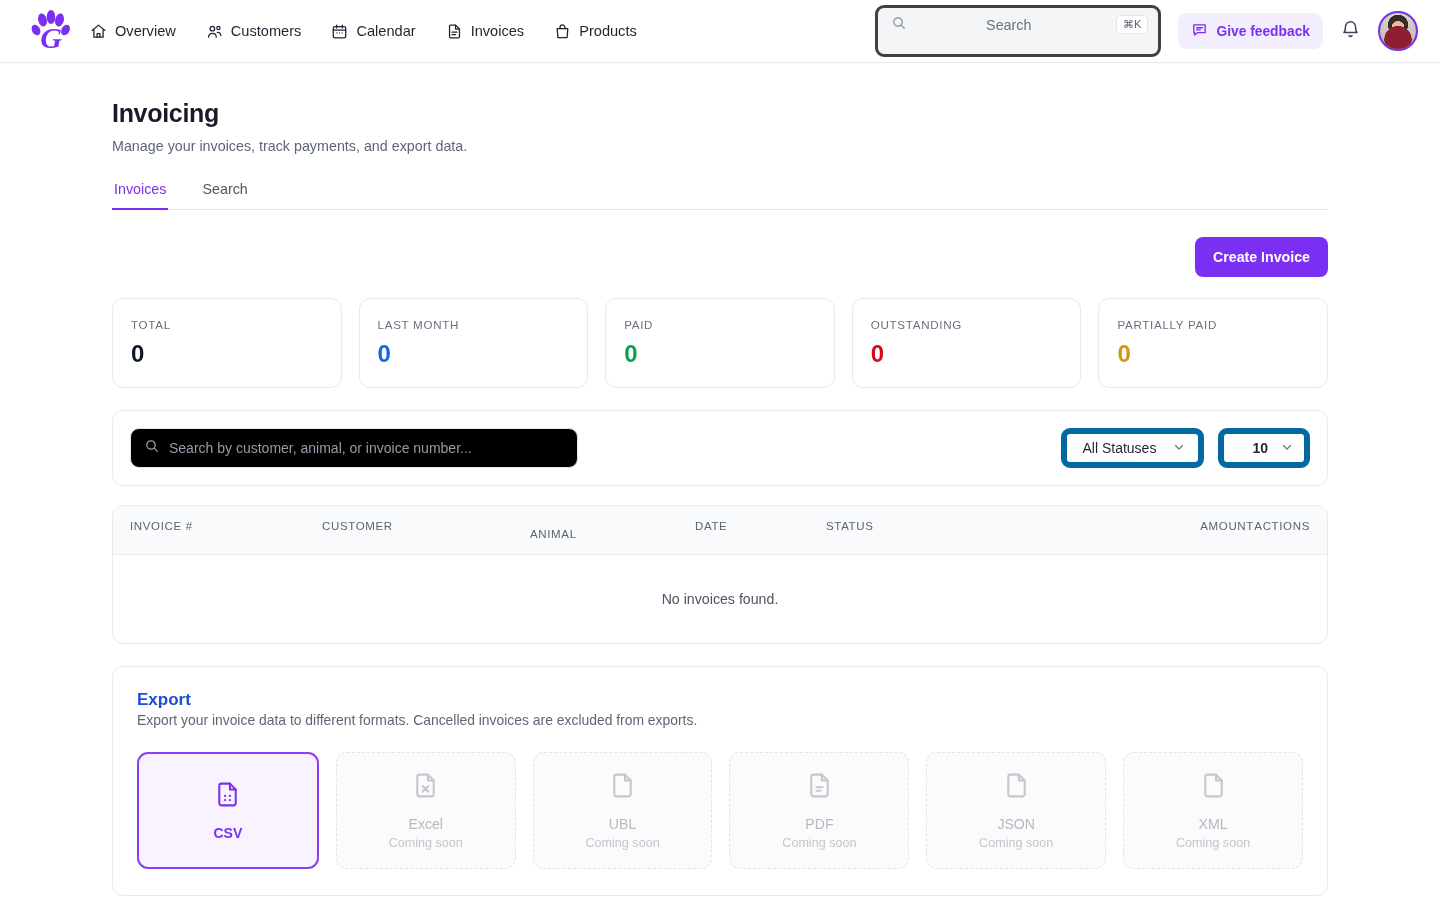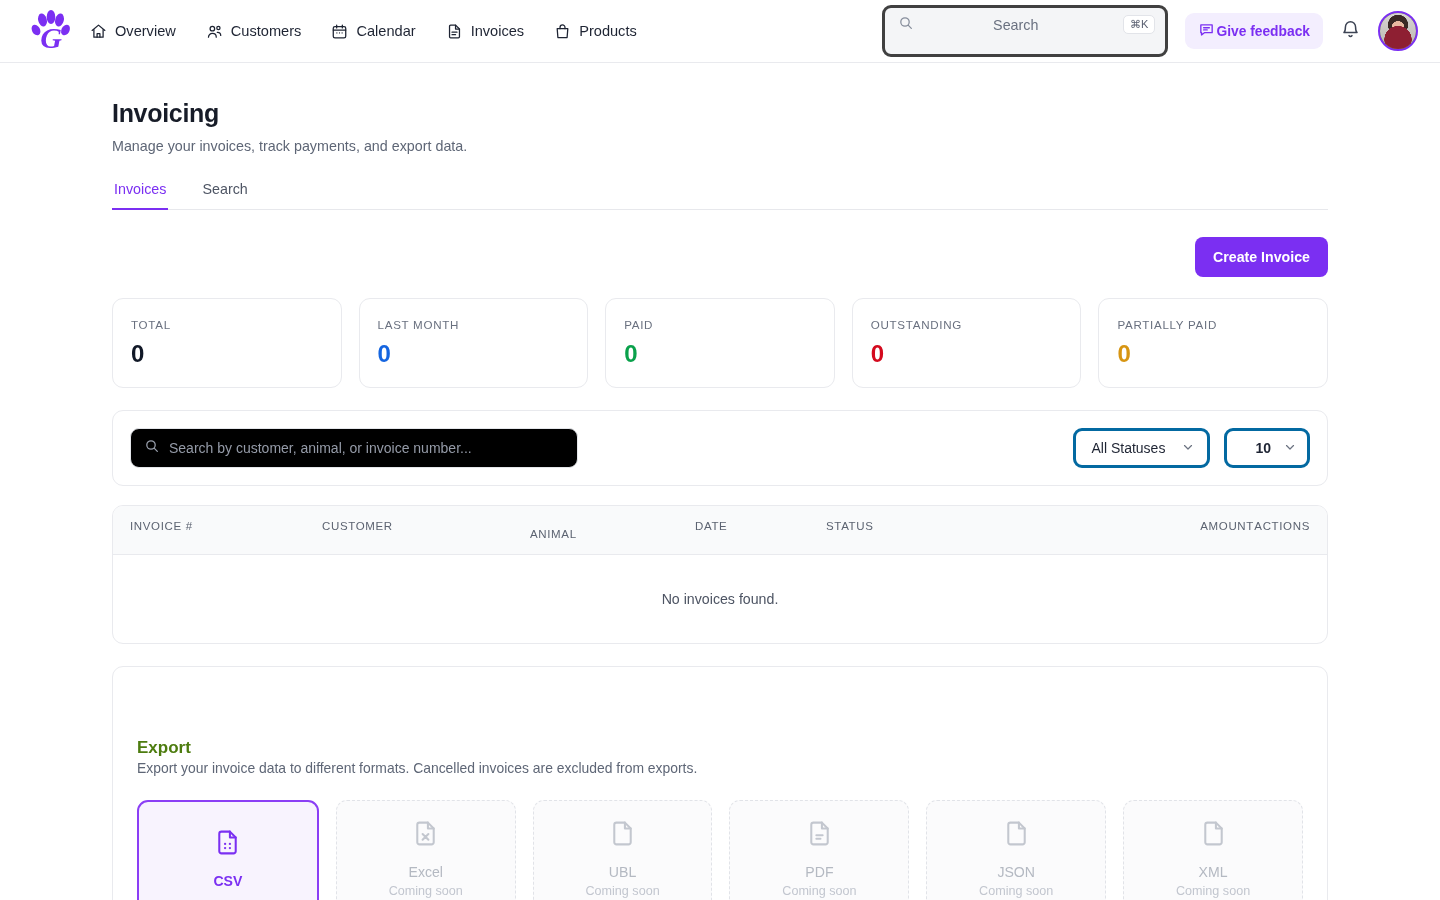--- a/index.html
+++ b/index.html
@@ -45,21 +45,21 @@
     flex: 1; text-align: center; color: #6a7180; font-size: 14.3px;
     padding-right: 6px;
   }
   .kbd {
     background: #fff; border: 1px solid #e2e4e9; border-radius: 5px;
     font-size: 11px; color: #5a6071; padding: 3px 6px; line-height: 1;
     font-family: "Liberation Sans", sans-serif;
   }
 
   .feedback-btn {
-    display: flex; align-items: center; gap: 1px;
+    display: flex; align-items: center; gap: 8px;
     background: #f3eefe; border-radius: 9px;
     padding: 8px 13px; cursor: pointer;
     color: #7b2ff2; font-size: 13.8px; font-weight: bold;
   }
   .bell { cursor: pointer; display: block; }
   .avatar {
     width: 40px; height: 40px; border-radius: 50%;
     border: 2.5px solid #7b2ff2; overflow: hidden; cursor: pointer;
     background: #2b2b33; position: relative; flex: 0 0 auto;
   }
@@ -109,21 +109,21 @@
     background: #fff; padding: 17px 17px; display: flex; align-items: center;
   }
   .filter-search {
     width: 448px; height: 40px; border: 1px solid #e4e6ea; border-radius: 9px;
     display: flex; align-items: center; gap: 9px; padding: 0 13px; background: #000000;
     cursor: text;
   }
   .filter-search .ph { font-size: 14px; color: #959ba8; }
   .filter-right { margin-left: auto; display: flex; gap: 14px; }
   .select {
-    height: 40px; border: 3px solid #0369a1; border-radius: 9px; background: #fff;
+    height: 40px; border: 6px solid #0369a1; border-radius: 9px; background: #fff;
     display: flex; align-items: center; gap: 16px; padding: 0 12px 0 15px;
     font-size: 14px; color: #1e2433; cursor: pointer;
   }
   .select.small { padding: 0 10px 0 28px; gap: 12px; font-weight: bold; }
 
   
   .table-card {
     margin-top: 19px; border: 1px solid #e9eaee; border-radius: 11px;
     background: #fff; overflow: hidden;
   }
@@ -142,21 +142,21 @@
   .tbody-empty {
     height: 88px; display: flex; align-items: center; justify-content: center;
     font-size: 14.2px; color: #4d5463;
   }
 
   
   .export-card {
     margin-top: 22px; border: 1px solid #e9eaee; border-radius: 11px;
     background: #fff; padding: 23px 24px 26px 24px;
   }
-  .export-title { font-size: 17px; font-weight: bold; color: #4d7c0f; margin-top: 48px; }
+  .export-title { font-size: 17px; font-weight: bold; color: #1d4ed8; }
   .export-sub { font-size: 13.9px; color: #5e6676; margin-top: 2px; }
   .formats { display: flex; gap: 17px; margin-top: 24px; }
   .fmt {
     flex: 1; height: 117px; border-radius: 11px;
     display: flex; flex-direction: column; align-items: center; justify-content: center;
     gap: 4px; cursor: pointer;
   }
   .fmt.selected {
     border: 2px solid #8b3ef5; background: #f8f3fe; color: #7b2ff2;
   }

